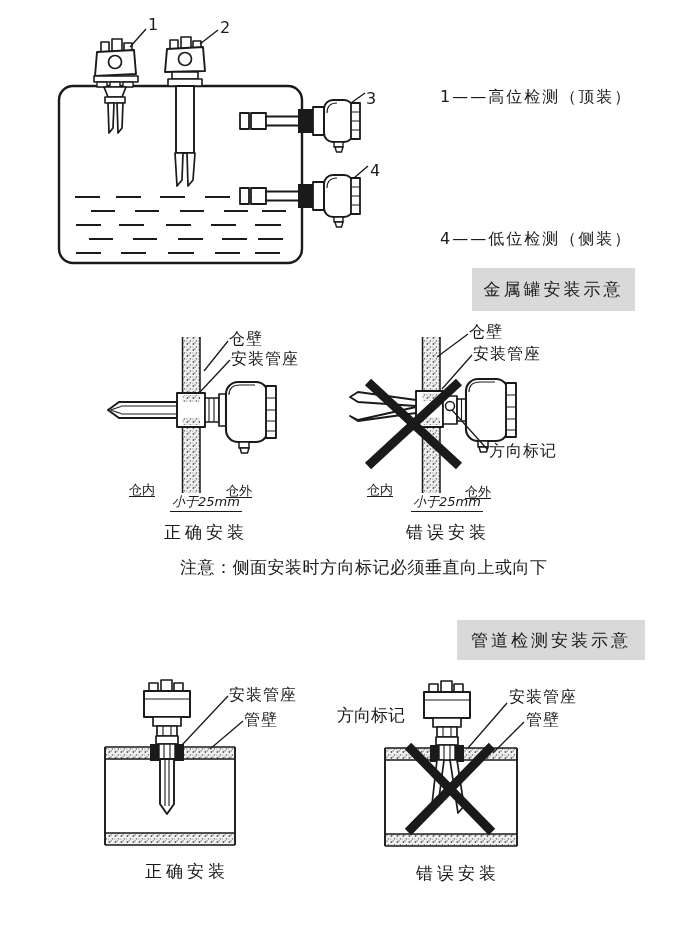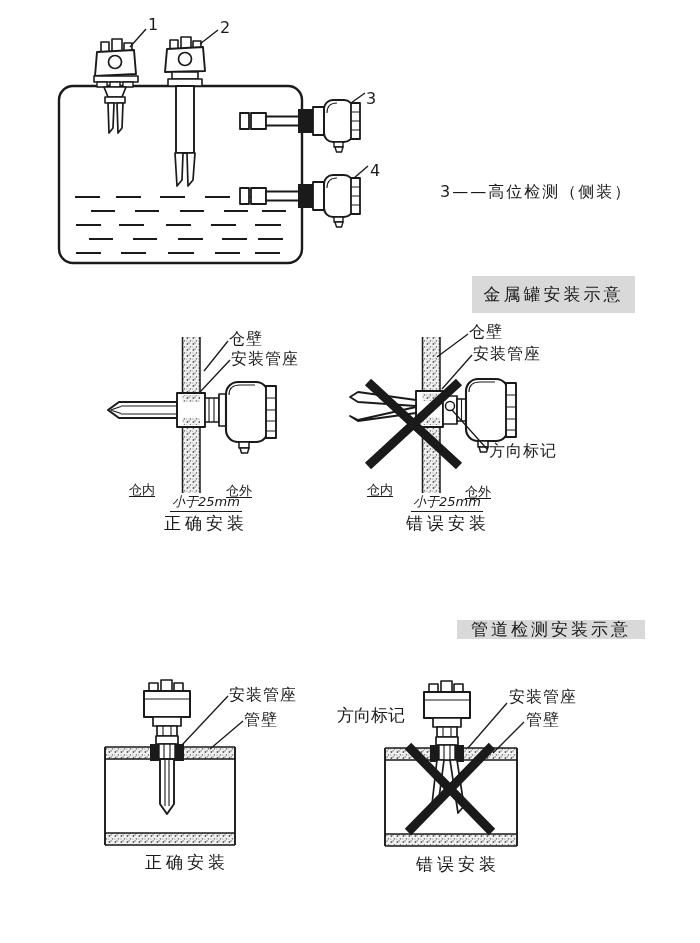--- a/index.html
+++ b/index.html
@@ -11,21 +11,21 @@
     overflow:hidden;
   }
   .lbl { position:absolute; white-space:nowrap; color:var(--ink,#1a1a1a); line-height:1.15; }
   .u { text-decoration:underline; text-underline-offset:2px;font-family:Liberation Serif, serif; }
   .dimline { border-bottom:1.5px solid var(--ink,#1a1a1a); padding:0 2px 1px 2px;font-style:italic; }
   .hdr {
     position:absolute; background:var(--header-bg,#d9d9d9); color:var(--ink,#1a1a1a);
     font-size:17px; letter-spacing:3px;
     display:flex; align-items:center; justify-content:center;
   }
-  .caption { font-size:17px; letter-spacing:4px; }
+  .caption { font-size:17px; letter-spacing:4px;margin-top:9px; }
   .note { position:absolute; font-size:17px; letter-spacing:0.5px; }
   svg.art { position:absolute; left:0; top:0; }
 </style>
 </head>
 <body>
 
 <div class="page" style="--ink: #1a1a1a; --header-bg: #d9d9d9; --paper: #ffffff;">
 
   <svg class="art" width="700" height="943" viewBox="0 0 700 943" stroke-linejoin="round" stroke-linecap="butt">
     <defs>
@@ -191,41 +191,43 @@
         <path d="M408 746 L492 832 M492 746 L408 832" stroke="#1a1a1a" stroke-width="9" fill="none"></path>
       </g>
     </g>
   </svg>
 
   <div class="lbl" style="left:148px;top:16px;font-size:16px">1</div>
   <div class="lbl" style="left:220px;top:19px;font-size:16px">2</div>
   <div class="lbl" style="left:366px;top:90px;font-size:16px">3</div>
   <div class="lbl" style="left:370px;top:162px;font-size:16px">4</div>
 
-  <div class="lbl" style="left:440px;top:183px;font-size:16px;letter-spacing:2px">3——高位检测（侧装）</div>
-
-  <div class="hdr" style="left:472px;top:276px;width:163px;height:37px">金属罐安装示意</div>
+  <div class="lbl" style="left:440px;top:88px;font-size:16px;letter-spacing:2px">1——高位检测（顶装）</div>
+  <div class="lbl" style="left:440px;top:230px;font-size:16px;letter-spacing:2px">4——低位检测（侧装）</div>
+
+  <div class="hdr" style="left:472px;top:268px;width:163px;height:43px">金属罐安装示意</div>
 
   <div class="lbl" style="left:229px;top:330px;font-size:16px;letter-spacing:1px">仓壁</div>
   <div class="lbl" style="left:231px;top:350px;font-size:16px;letter-spacing:1px">安装管座</div>
   <div class="lbl u" style="left:129px;top:483px;font-size:13px">仓内</div>
   <div class="lbl u" style="left:226px;top:484px;font-size:13px">仓外</div>
   <div class="lbl dimline" style="left:170px;top:495px;font-size:13px">小于25mm</div>
   <div class="lbl caption" style="left:164px;top:514px">正确安装</div>
 
   <div class="lbl" style="left:469px;top:323px;font-size:16px;letter-spacing:1px">仓壁</div>
   <div class="lbl" style="left:473px;top:345px;font-size:16px;letter-spacing:1px">安装管座</div>
   <div class="lbl" style="left:489px;top:442px;font-size:16px;letter-spacing:1px">方向标记</div>
   <div class="lbl u" style="left:367px;top:483px;font-size:13px">仓内</div>
   <div class="lbl u" style="left:465px;top:485px;font-size:13px">仓外</div>
   <div class="lbl dimline" style="left:411px;top:495px;font-size:13px">小于25mm</div>
   <div class="lbl caption" style="left:406px;top:514px">错误安装</div>
 
-
-  <div class="hdr" style="left:457px;top:620px;width:188px;height:19px">管道检测安装示意</div>
+  <div class="note" style="left:180px;top:556px">注意：侧面安装时方向标记必须垂直向上或向下</div>
+
+  <div class="hdr" style="left:457px;top:620px;width:188px;height:40px">管道检测安装示意</div>
 
   <div class="lbl" style="left:229px;top:686px;font-size:16px;letter-spacing:1px">安装管座</div>
   <div class="lbl" style="left:244px;top:711px;font-size:16px;letter-spacing:1px">管壁</div>
   <div class="lbl caption" style="left:145px;top:853px">正确安装</div>
 
   <div class="lbl" style="left:337px;top:706px;font-size:17px">方向标记</div>
   <div class="lbl" style="left:509px;top:688px;font-size:16px;letter-spacing:1px">安装管座</div>
   <div class="lbl" style="left:526px;top:711px;font-size:16px;letter-spacing:1px">管壁</div>
   <div class="lbl caption" style="left:416px;top:855px">错误安装</div>
 

